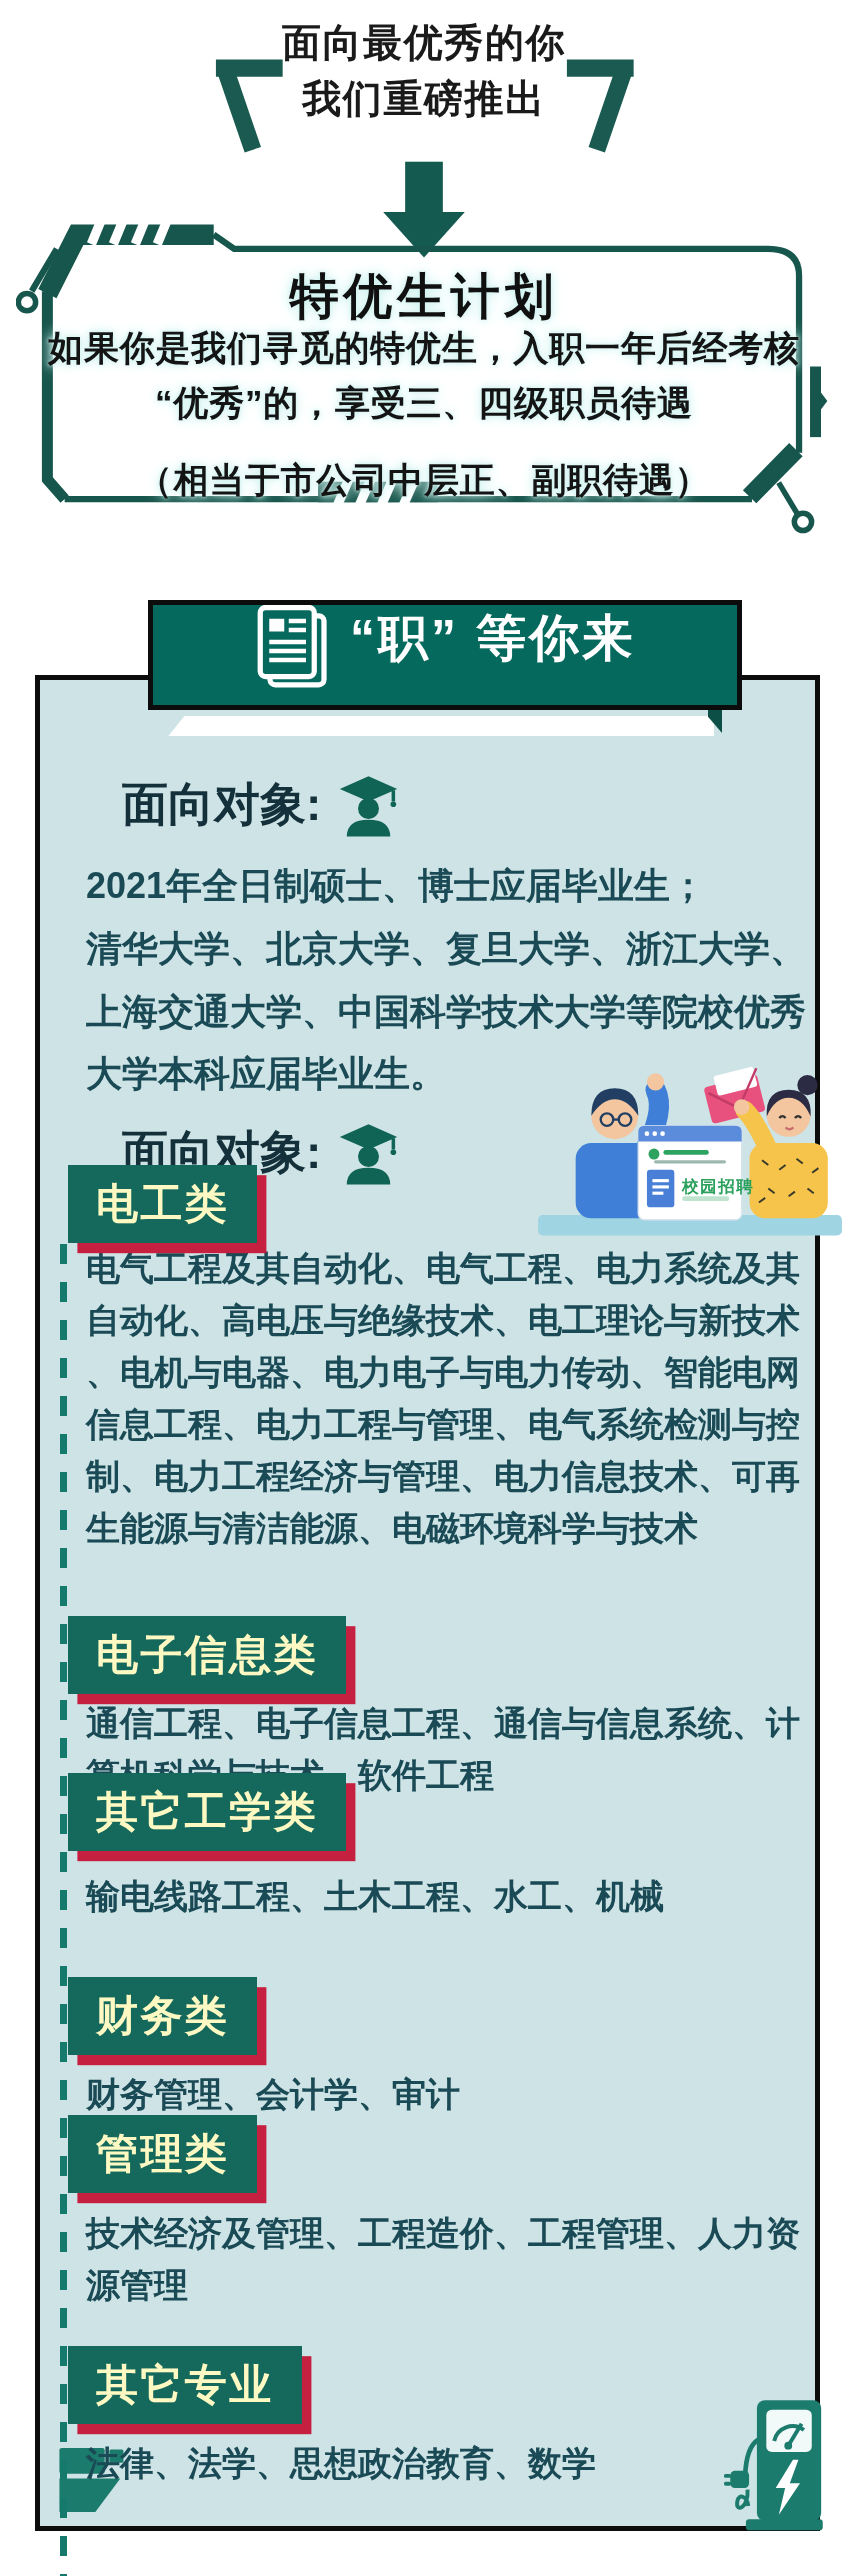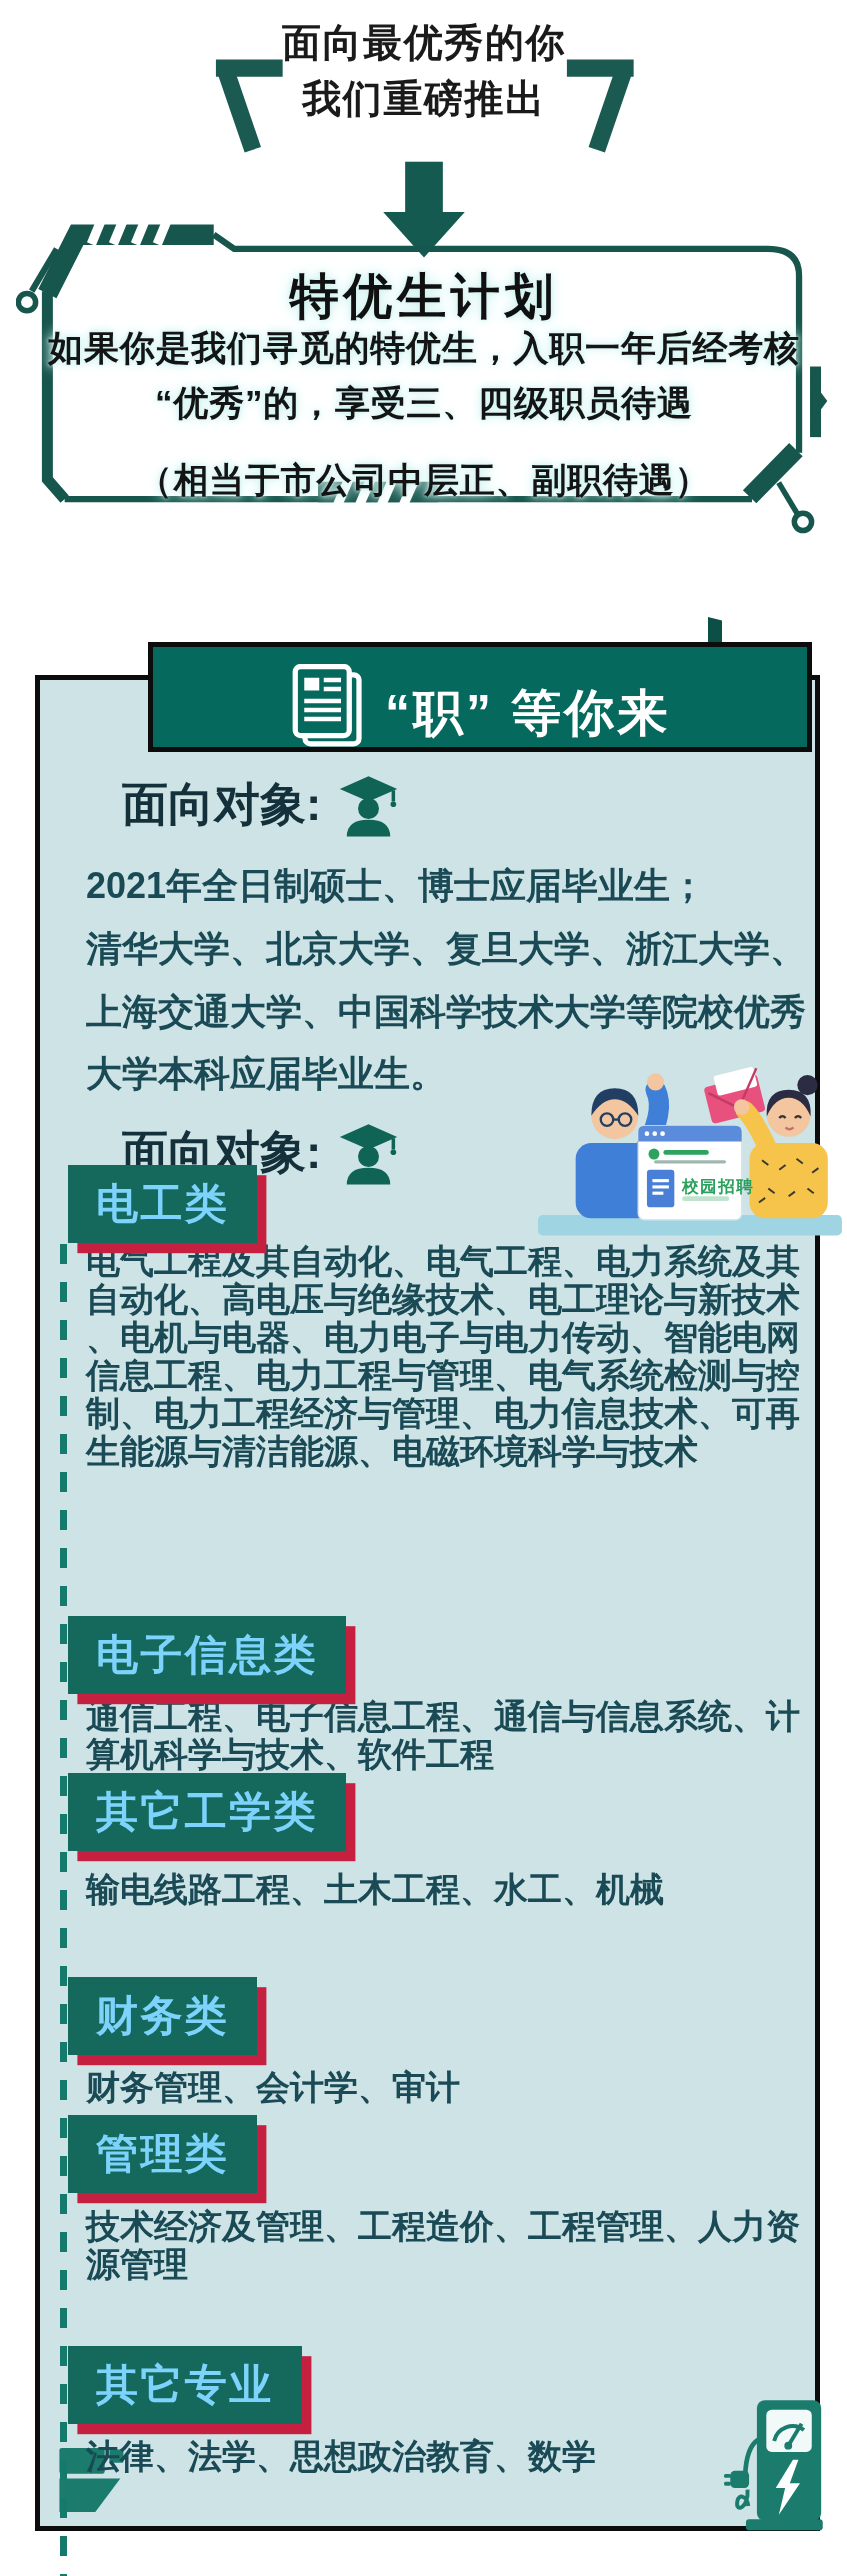--- a/index.html
+++ b/index.html
@@ -7,35 +7,35 @@
         font-family:"Liberation Sans",sans-serif;}
   .abs{position:absolute;}
   
   .h-line{width:848px;text-align:center;color:#1a1a1a;font-size:39px;font-weight:700;letter-spacing:1.6px;}
   
   .plan-title{width:848px;text-align:center;font-size:49px;font-weight:800;color:#101010;letter-spacing:4.7px;
     text-shadow:0 0 4.7px #cdf2ef,0 0 11px #cdf2ef,0 0 19px #def7f5;}
   .plan-line{width:848px;text-align:center;font-size:35px;font-weight:600;color:#141414;letter-spacing:0.8px;
     text-shadow:0 0 3.9px #cdf2ef,0 0 9.4px #cdf2ef,0 0 15.7px #def7f5;}
   
-  .banner{left:148px;top:642px;width:664px;height:110px;background:#05695d;border:5.5px solid #0c0c0c;
-    box-sizing:border-box;display:flex;align-items:flex-end;justify-content:center;gap:20.4px;z-index:6;}
+  .banner{left:148px;top:600px;width:594px;height:110px;background:#05695d;border:5.5px solid #0c0c0c;
+    box-sizing:border-box;display:flex;align-items:flex-start;justify-content:center;gap:20.4px;z-index:6;}
   .banner-text{color:#ffffff;font-size:50px;font-weight:800;letter-spacing:3.1px;white-space:nowrap;}
   .banner-side{left:708px;top:617px;width:14px;height:116px;background:#0c4f47;z-index:5;
     clip-path:polygon(0 0,100% 3%,100% 100%,0 86%);}
   .banner-shadow{left:168px;top:716px;width:546px;height:20.4px;background:#ffffff;z-index:4;
     clip-path:polygon(3% 0,100% 0,100% 100%,0 100%);}
   
   .panel{left:35px;top:675px;width:785px;height:1856px;background:#cde3e5;border:5.5px solid #0c0c0c;
     box-sizing:border-box;z-index:1;}
   .sec-heading{display:flex;align-items:center;gap:15.7px;font-size:46px;font-weight:800;color:#14303a;margin-left:36px;}
   .para-line{font-size:36px;font-weight:600;color:#1a4a55;white-space:nowrap;}
-  .cat-label{display:inline-block;background:#14695c;color:#7dd3fc;font-size:42px;font-weight:800;
+  .cat-label{display:inline-block;background:#14695c;color:#fef9c3;font-size:42px;font-weight:800;
     padding:11px 28px;letter-spacing:2.4px;box-shadow:9.4px 10.2px 0 #c5203f;z-index:3;}
-  .cat-text{width:724px;font-size:34px;font-weight:600;color:#1a4a55;line-height:38px;
+  .cat-text{width:724px;font-size:34px;font-weight:600;color:#1a4a55;line-height:52px;
     overflow-wrap:anywhere;line-break:anywhere;z-index:2;}
   .dash-line{width:7px;background:repeating-linear-gradient(#157a6b 0 20.4px,transparent 20.4px 38px);z-index:1;}
   .card-caption{position:absolute;color:#2aa05c;font-size:16.5px;font-weight:800;letter-spacing:1.6px;z-index:3;}
   svg{display:block;}
 </style>
 </head>
 <body>
 
 <div id="page">
 

